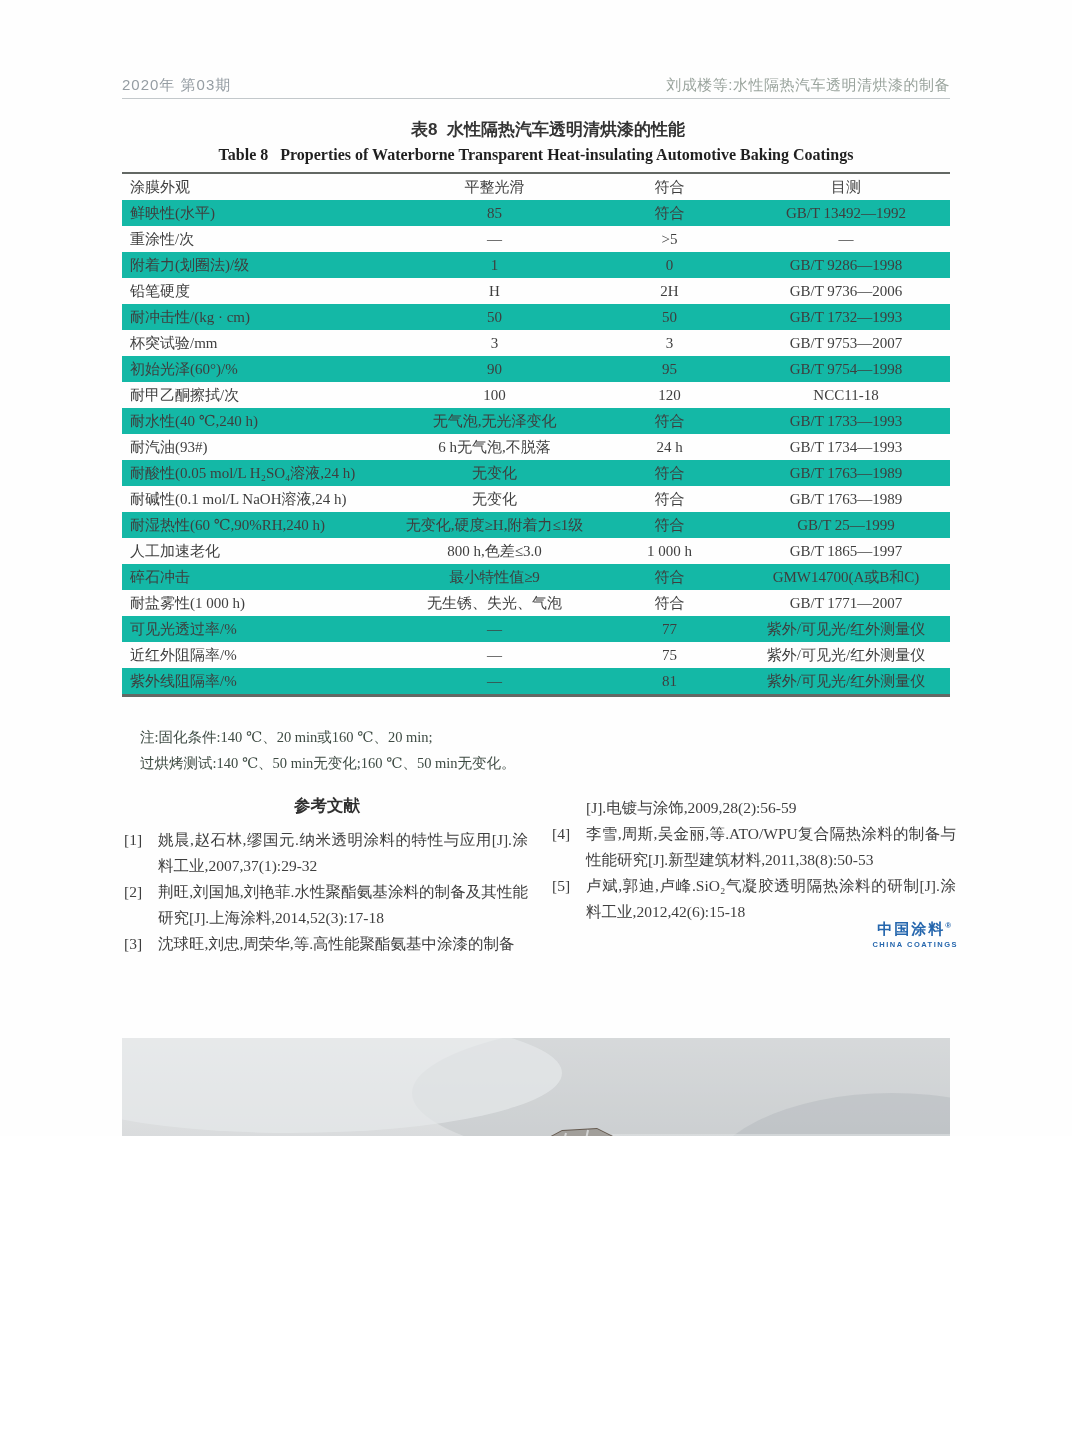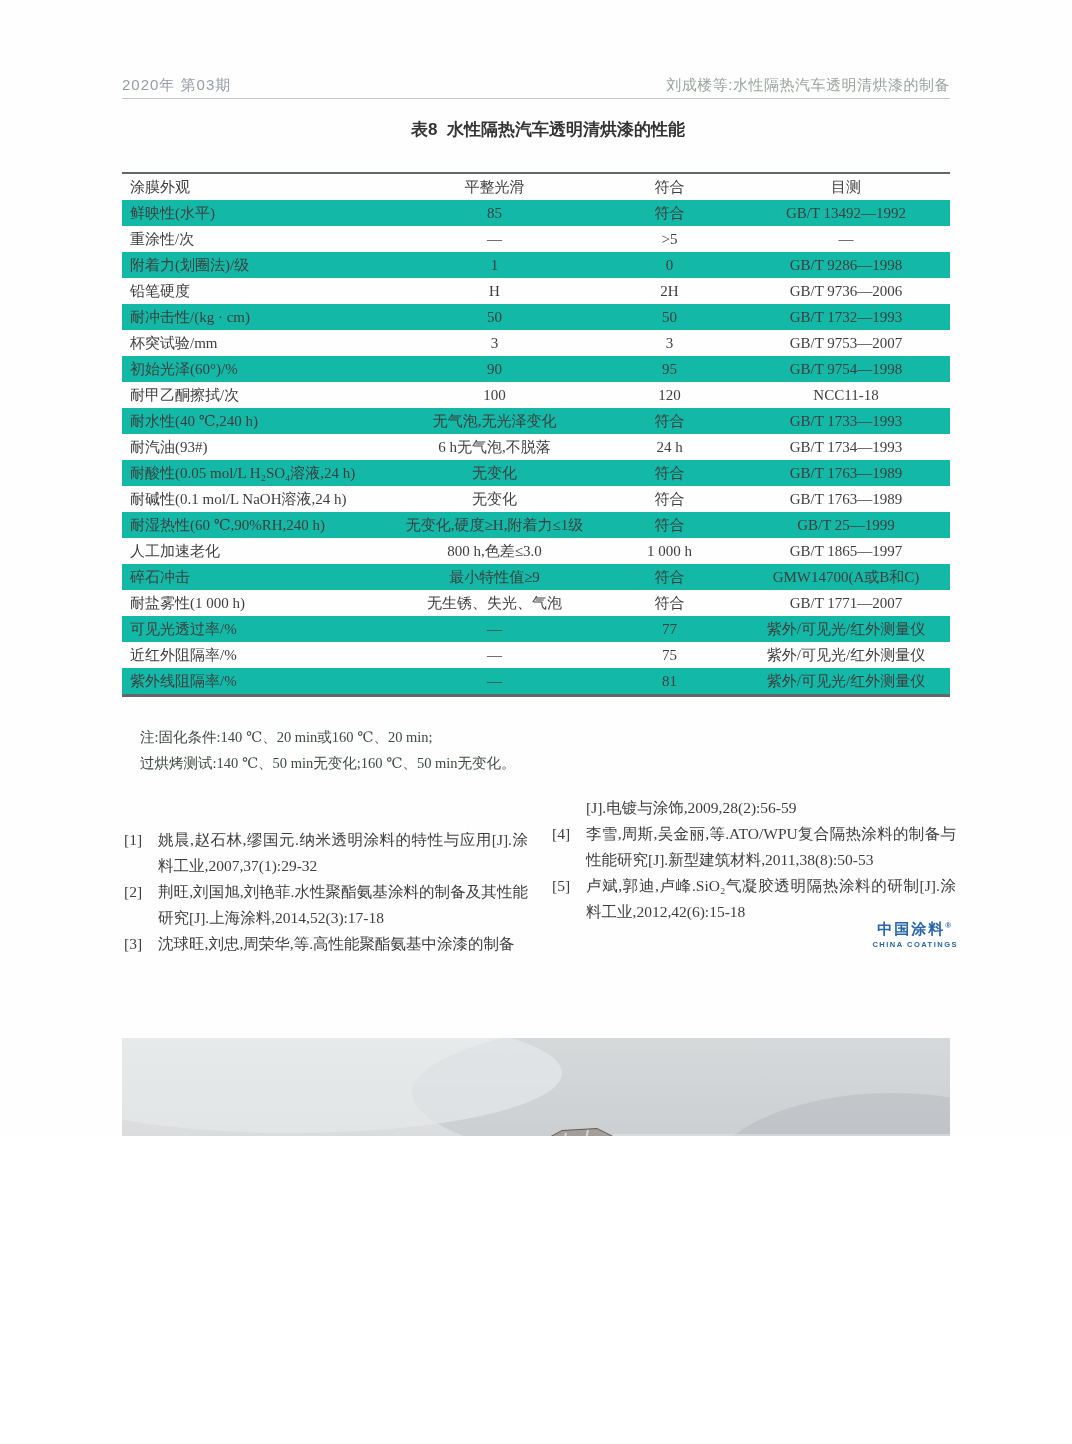--- a/index.html
+++ b/index.html
@@ -72,20 +72,21 @@
 </head>
 <body>
 
 <div class="page">
 
   <div class="head-left sans">2020年 第03期</div>
   <div class="head-right sans">刘成楼等:水性隔热汽车透明清烘漆的制备</div>
   <div class="head-rule"></div>
 
   <div class="title-zh sans">表8  水性隔热汽车透明清烘漆的性能</div>
+  <div class="title-en">Table 8   Properties of Waterborne Transparent Heat-insulating Automotive Baking Coatings</div>
 
   <div class="ptable">
     <div>
         <div class="trow">
     <div class="cell c0">涂膜外观</div>
     <div class="cell c1">平整光滑</div>
     <div class="cell c2">符合</div>
     <div class="cell c3">目测</div>
   </div>
         <div class="trow shaded">
@@ -203,20 +204,21 @@
     <div class="cell c3">紫外/可见光/红外测量仪</div>
   </div>
       </div>
   </div>
 
   <div class="notes">
     <div>注:固化条件:140 ℃、20 min或160 ℃、20 min;</div>
     <div>过烘烤测试:140 ℃、50 min无变化;160 ℃、50 min无变化。</div>
   </div>
 
+  <div class="refs-heading sans">参考文献</div>
   <div class="refs-col left">
       <div class="ref-item">
     <span class="ref-num">[1]</span>
     <span class="ref-text">姚晨,赵石林,缪国元.纳米透明涂料的特性与应用[J].涂料工业,2007,37(1):29-32</span>
   </div>
       <div class="ref-item">
     <span class="ref-num">[2]</span>
     <span class="ref-text">荆旺,刘国旭,刘艳菲.水性聚酯氨基涂料的制备及其性能研究[J].上海涂料,2014,52(3):17-18</span>
   </div>
       <div class="ref-item">

